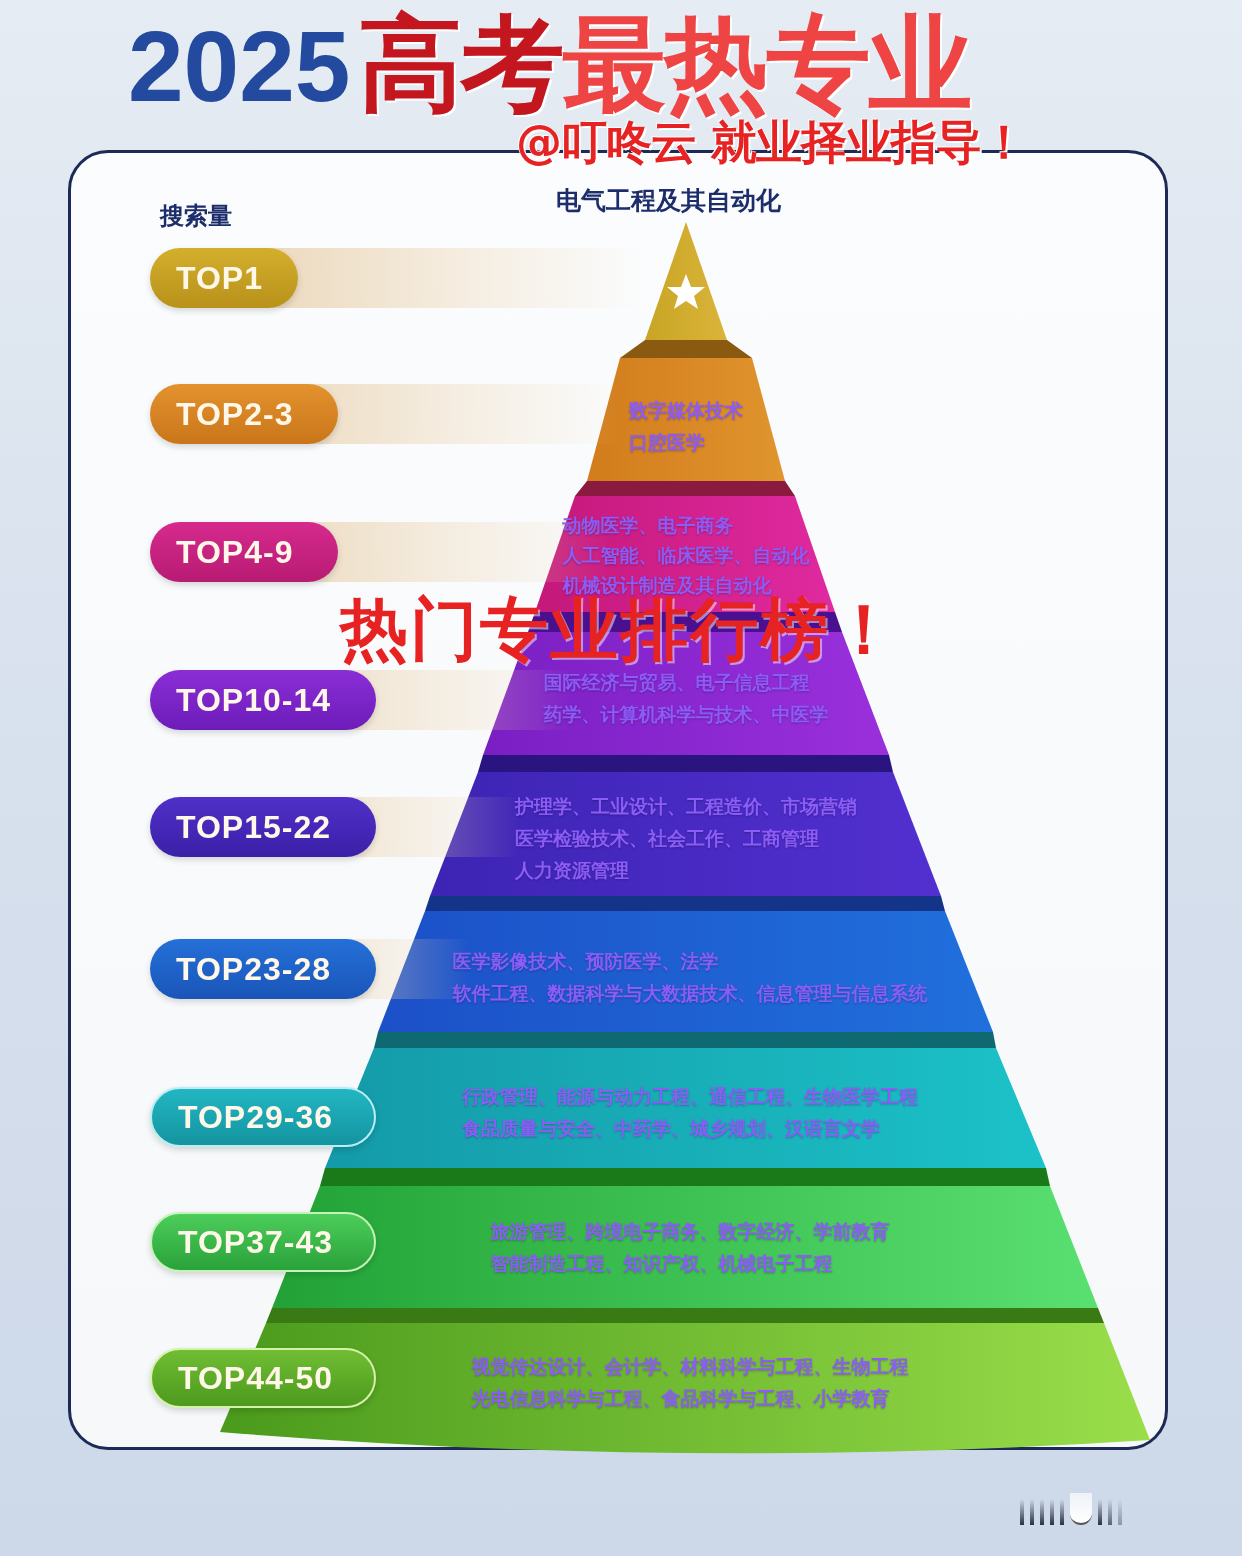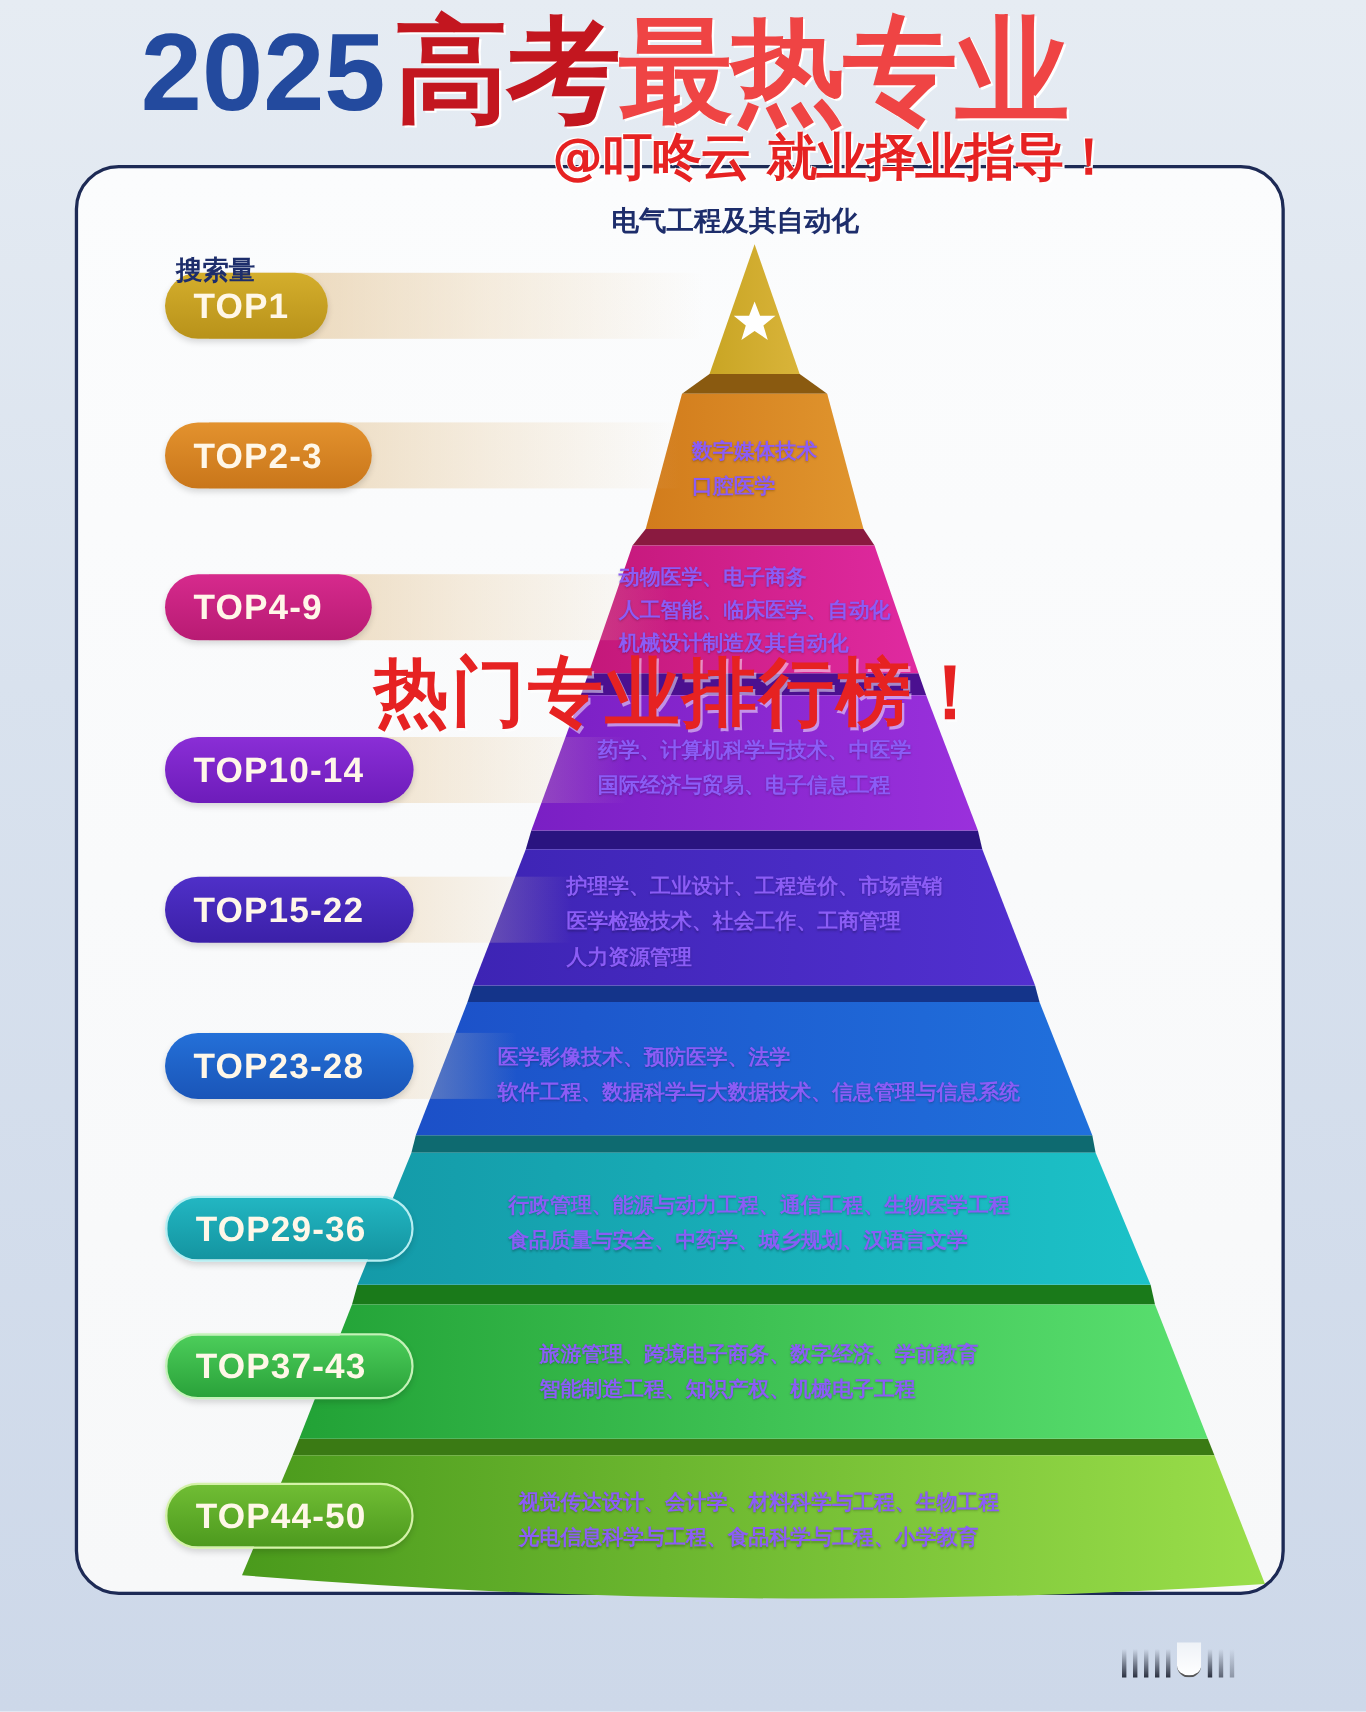--- a/index.html
+++ b/index.html
@@ -16,26 +16,26 @@
   .title .year { color: #234a9e; font-size: 100px; font-family: "Liberation Sans", sans-serif; font-weight: bold; letter-spacing: 0; margin-right: 8px; margin-top: 31px; }
   .title .hot { color: #c3161f; font-size: 104px; font-weight: bold; text-shadow: 2px 2px 0 #fff; }
   .title .rest { color: #ef4444; font-size: 104px; font-weight: bold; text-shadow: 2px 2px 0 #fff; }
 
   .card {
     position: absolute; left: 68px; top: 150px; width: 1100px; height: 1300px;
     background: linear-gradient(180deg, #fbfcfd 0%, #f7f8f9 100%);
     border: 3px solid #1d2a55; border-radius: 40px; box-sizing: border-box;
   }
   .watermark-handle {
-    position: absolute; left: 502px; top: 112px; white-space: nowrap;
+    position: absolute; left: 516px; top: 112px; white-space: nowrap;
     color: #e62222; font-size: 46px; font-weight: bold; letter-spacing: -1px;
     text-shadow: 2px 2px 0 #fff, -1px -1px 0 #fff; z-index: 20;
   }
   .search-label {
-    position: absolute; left: 160px; top: 200px; font-size: 24px; font-weight: bold; color: #1d2d6b; z-index: 5; margin-top: 30px;
+    position: absolute; left: 160px; top: 200px; font-size: 24px; font-weight: bold; color: #1d2d6b; z-index: 5;
   }
   .apex-label {
     position: absolute; left: 556px; top: 184px; font-size: 25px; font-weight: bold; color: #1d2d6b; z-index: 5;
   }
 
   .pill-wrap { position: absolute; z-index: 4; height: 60px; }
   .pill-trail {
     position: absolute; top: 0; height: 60px; left: 40px; width: 420px;
     background: linear-gradient(90deg, rgba(226,196,150,0.75) 0%, rgba(236,214,180,0.45) 55%, rgba(245,235,220,0) 100%);
   }
@@ -183,22 +183,22 @@
 <div class="layer-text" style="left:686px; top:394px;">
   <div>数字媒体技术</div>
   <div>口腔医学</div>
 </div>
 <div class="layer-text" style="left:686px; top:510px; line-height:30px;">
   <div>动物医学、电子商务</div>
   <div>人工智能、临床医学、自动化</div>
   <div>机械设计制造及其自动化</div>
 </div>
 <div class="layer-text" style="left:686px; top:666px;">
+  <div>国际经济与贸易、电子信息工程</div>
   <div>药学、计算机科学与技术、中医学</div>
-  <div>国际经济与贸易、电子信息工程</div>
 </div>
 <div class="layer-text" style="left:686px; top:790px;">
   <div>护理学、工业设计、工程造价、市场营销</div>
   <div>医学检验技术、社会工作、工商管理</div>
   <div>人力资源管理</div>
 </div>
 <div class="layer-text" style="left:690px; top:945px;">
   <div>医学影像技术、预防医学、法学</div>
   <div>软件工程、数据科学与大数据技术、信息管理与信息系统</div>
 </div>

